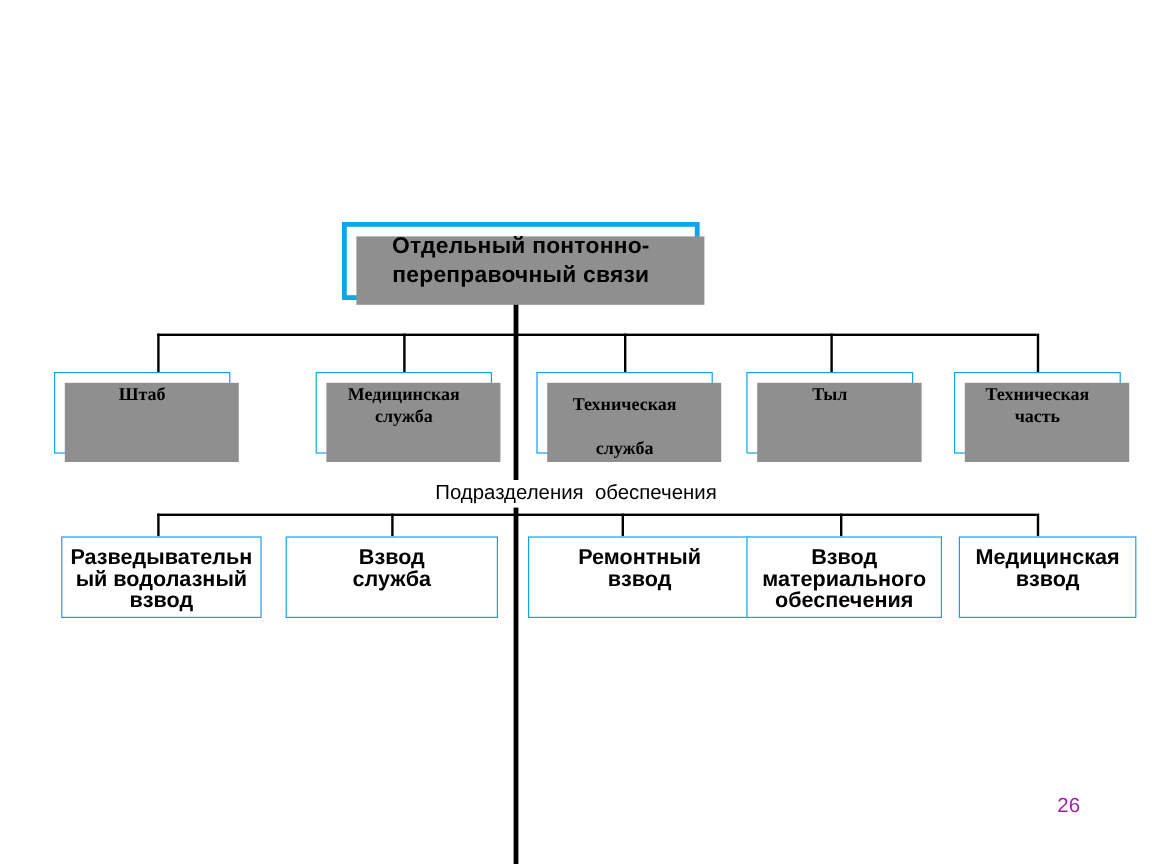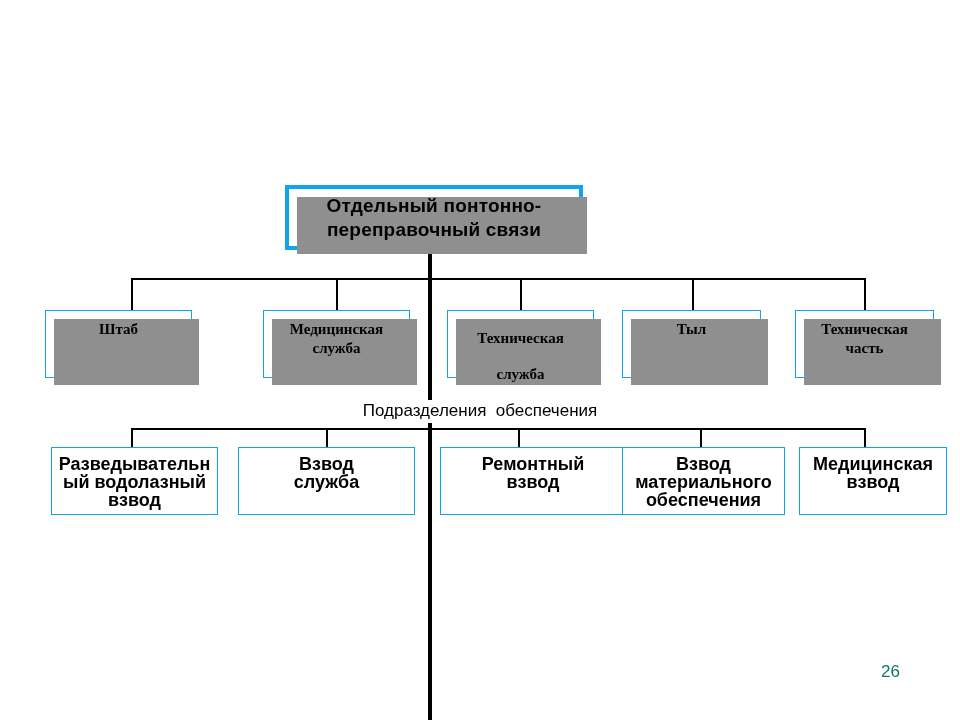--- a/index.html
+++ b/index.html
@@ -135,21 +135,21 @@
     z-index: 3;
   }
 
   
   #page-number {
     position: absolute;
     right: 60px;
     top: 662px;
     font-family: "Liberation Sans", sans-serif;
     font-size: 17px;
-    color: #0f766e;
+    color: #a21caf;
   }
 </style>
 </head>
 <body>
 
 <div id="slide">
 
   <div class="node shadowed" id="root-node">
     <span class="node-label">
       <span>Отдельный понтонно-</span><br>

